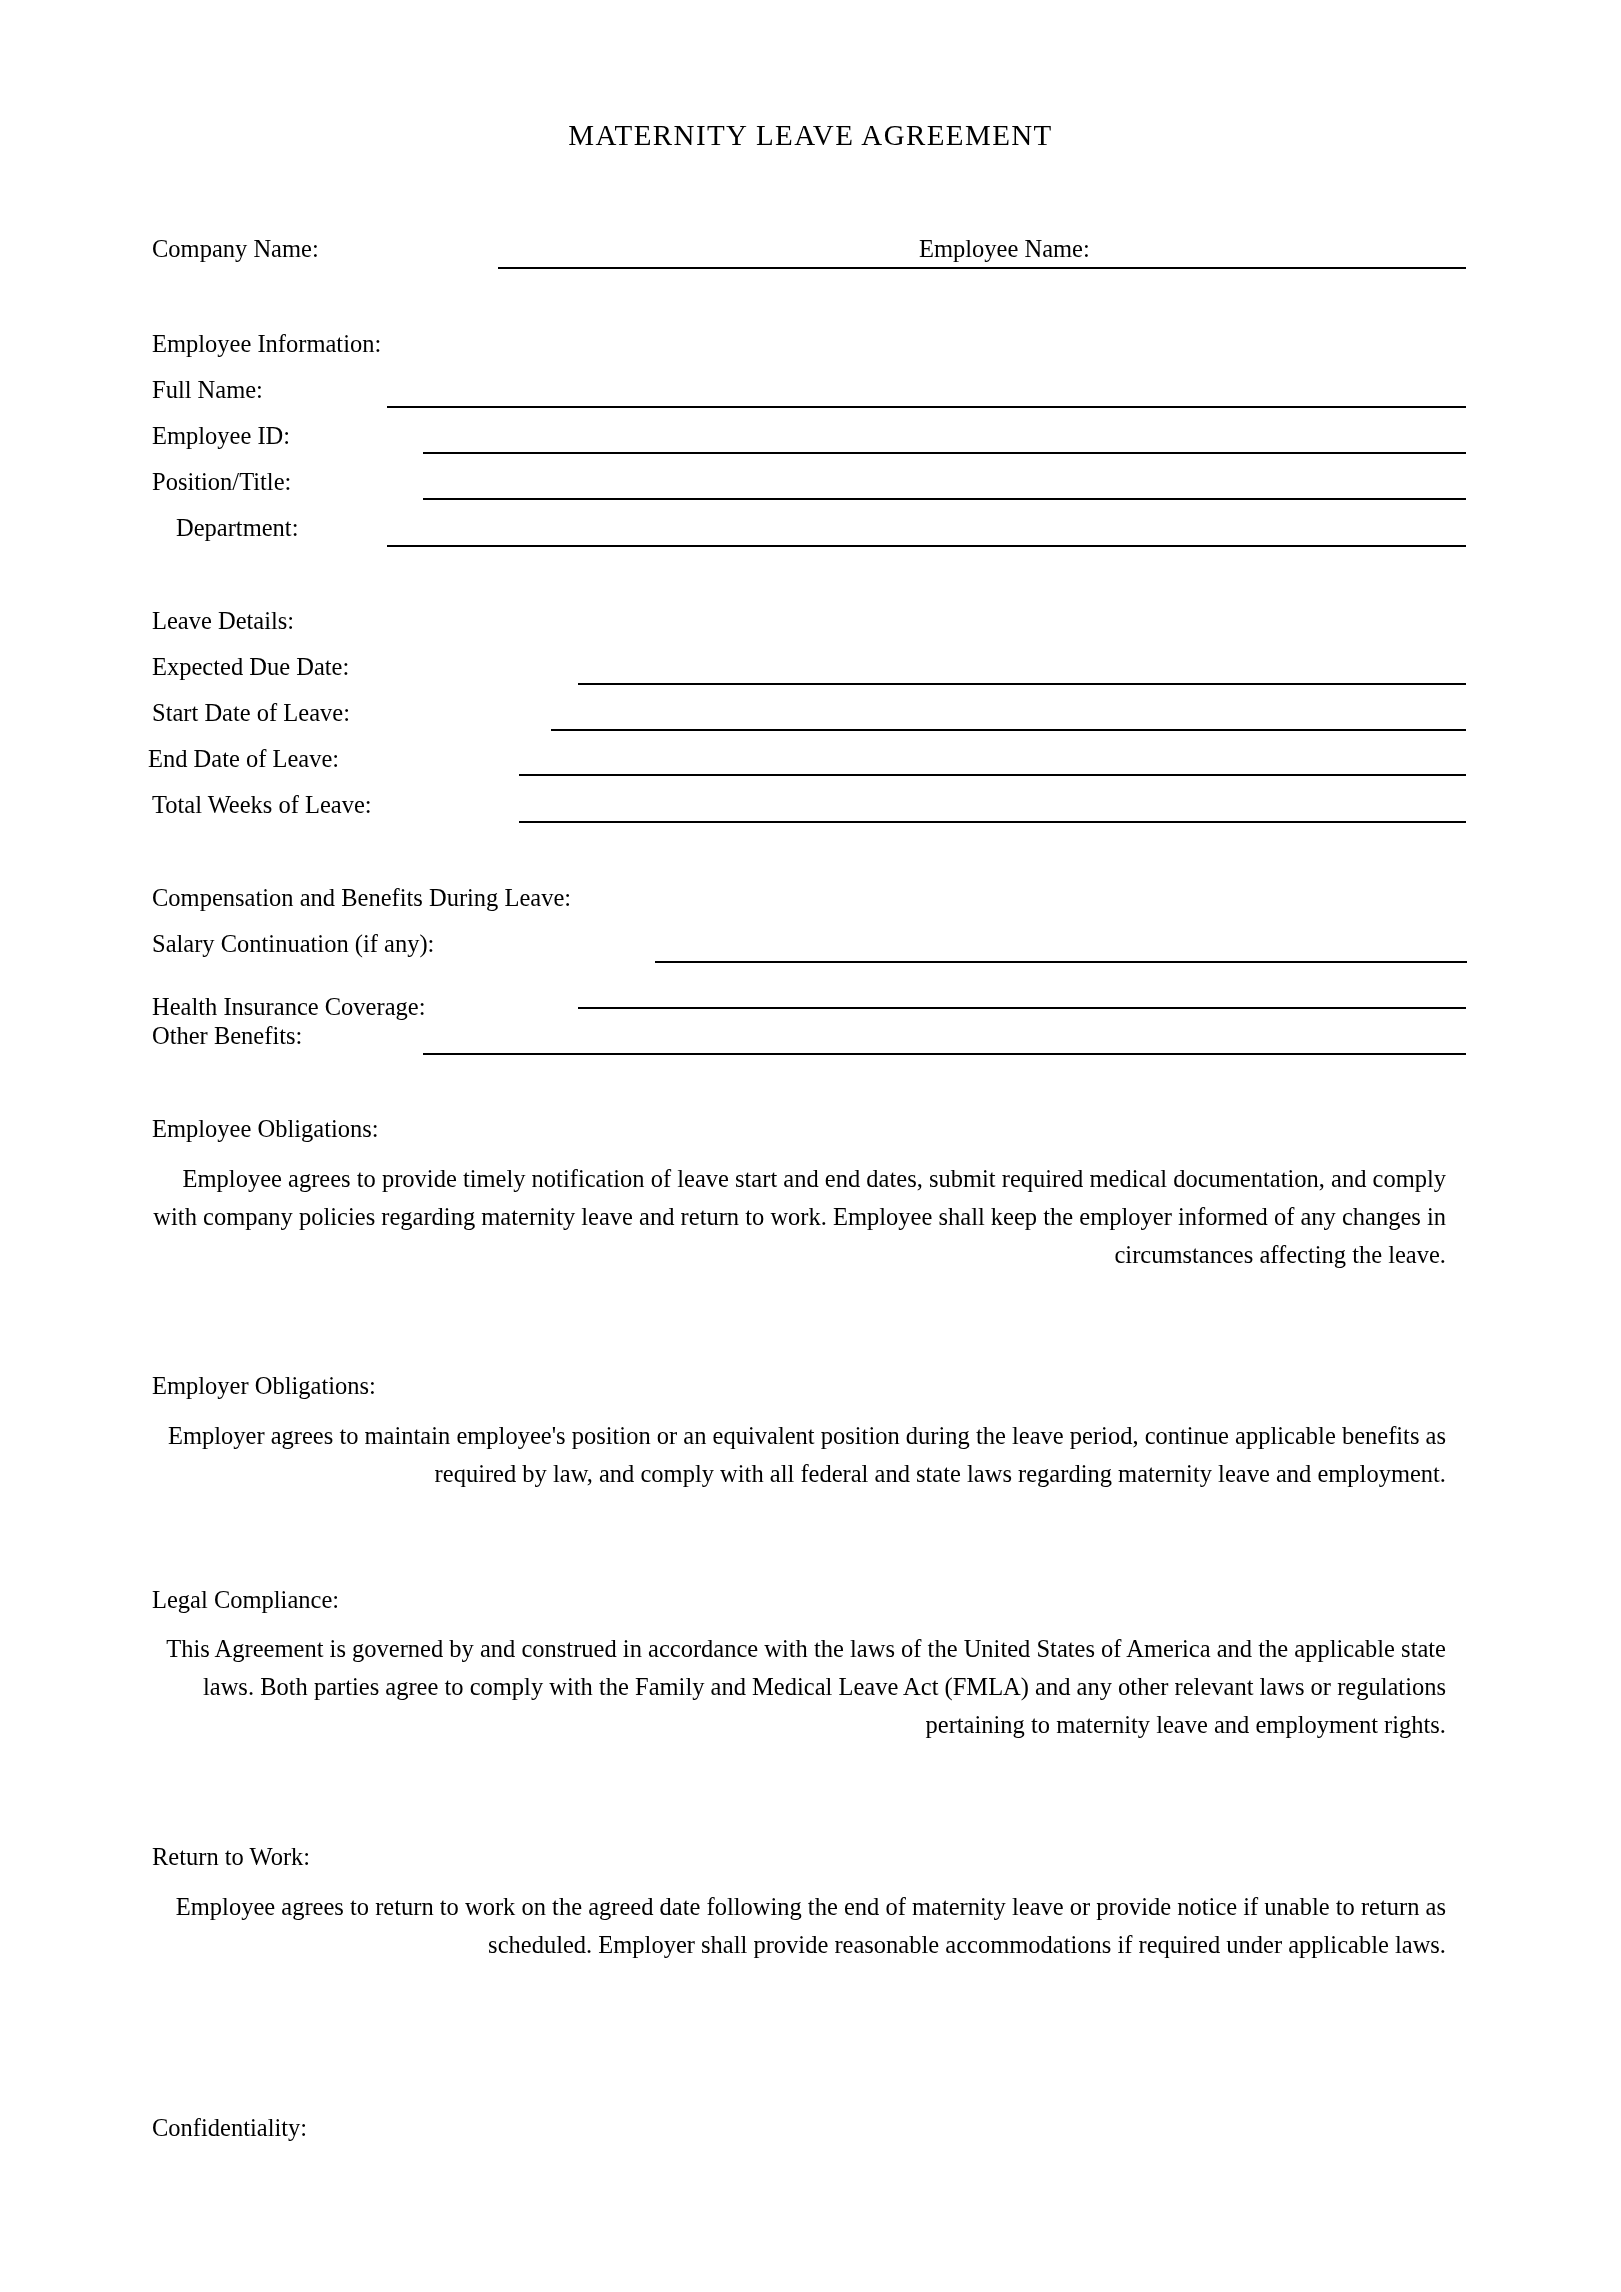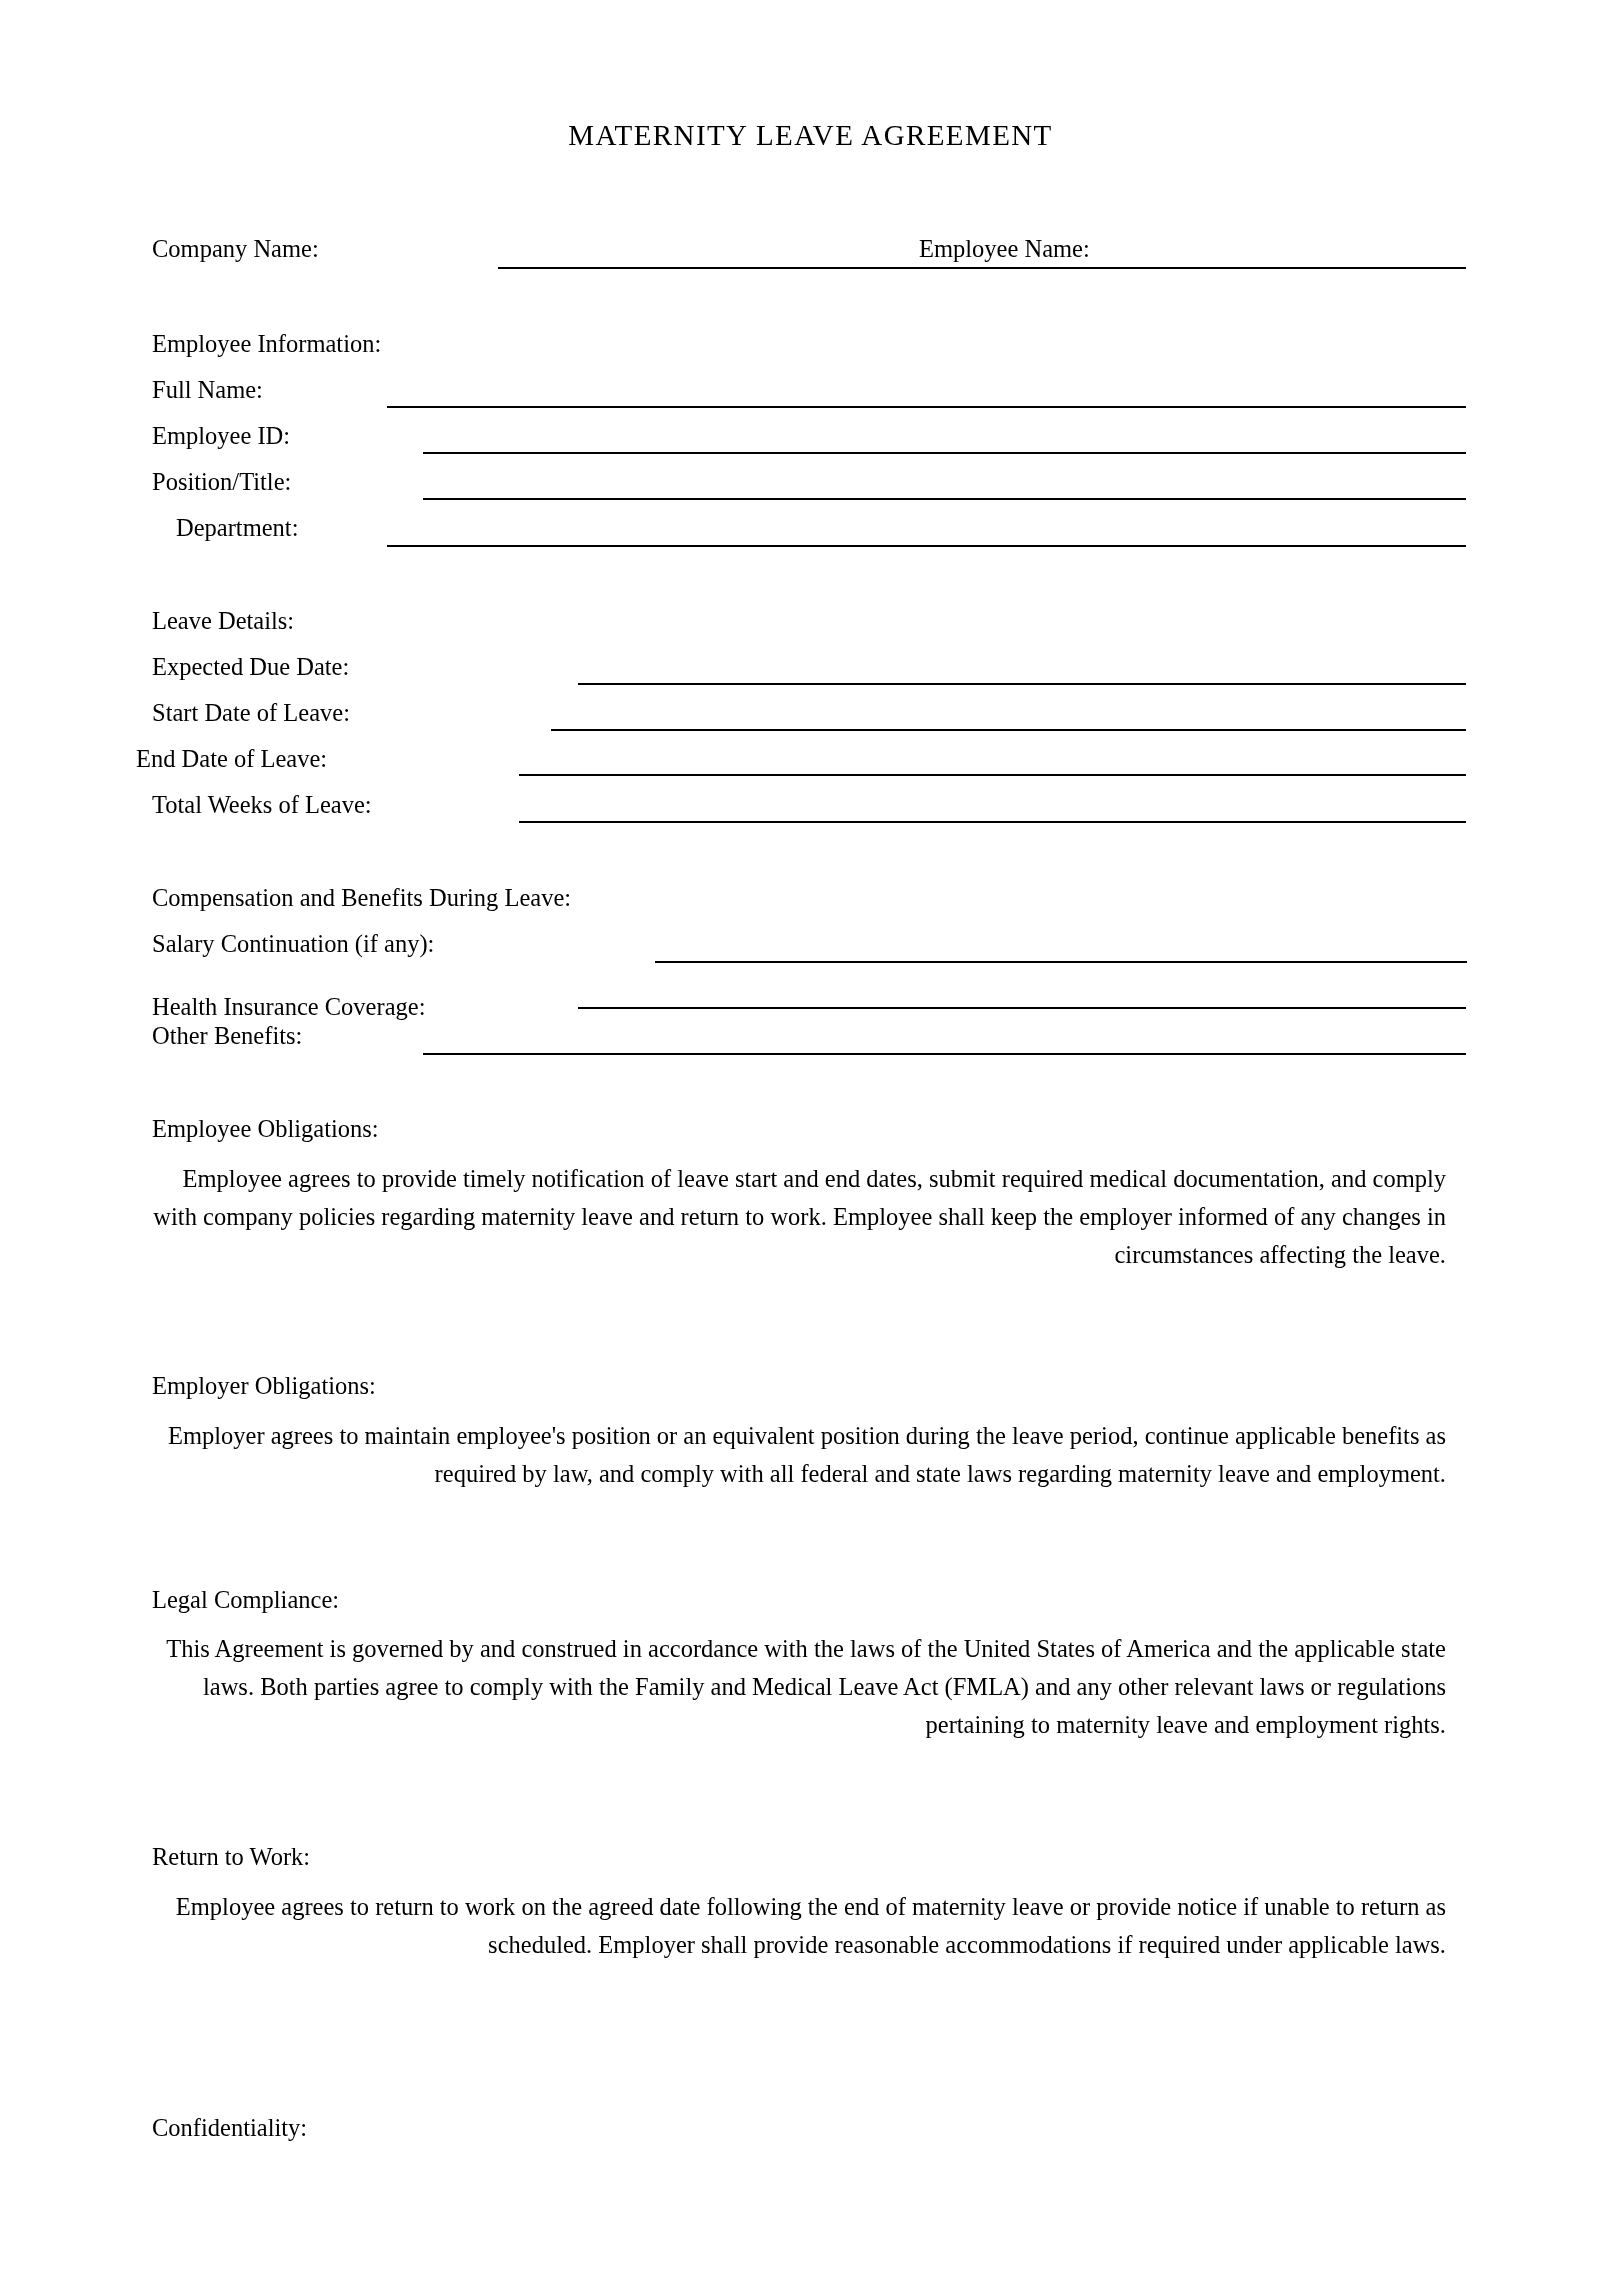--- a/index.html
+++ b/index.html
@@ -96,21 +96,21 @@
   <div class="rule" style="left:387px; top:545px; width:1079px;"></div>
 
   <div class="sec-head" style="top:607px;">Leave Details:</div>
 
   <div class="lbl" style="left:152px; top:653px;">Expected Due Date:</div>
   <div class="rule" style="left:578px; top:683px; width:888px;"></div>
 
   <div class="lbl" style="left:152px; top:699px;">Start Date of Leave:</div>
   <div class="rule" style="left:551px; top:729px; width:915px;"></div>
 
-  <div class="lbl" style="left:136px; top:745px;">End Date of Leave:</div>
+  <div class="lbl" style="left:148px; top:745px;">End Date of Leave:</div>
   <div class="rule" style="left:519px; top:774px; width:947px;"></div>
 
   <div class="lbl" style="left:152px; top:791px;">Total Weeks of Leave:</div>
   <div class="rule" style="left:519px; top:821px; width:947px;"></div>
 
   <div class="sec-head" style="top:884px;">Compensation and Benefits During Leave:</div>
 
   <div class="lbl" style="left:152px; top:930px;">Salary Continuation (if any):</div>
   <div class="rule" style="left:655px; top:961px; width:812px;"></div>
 

